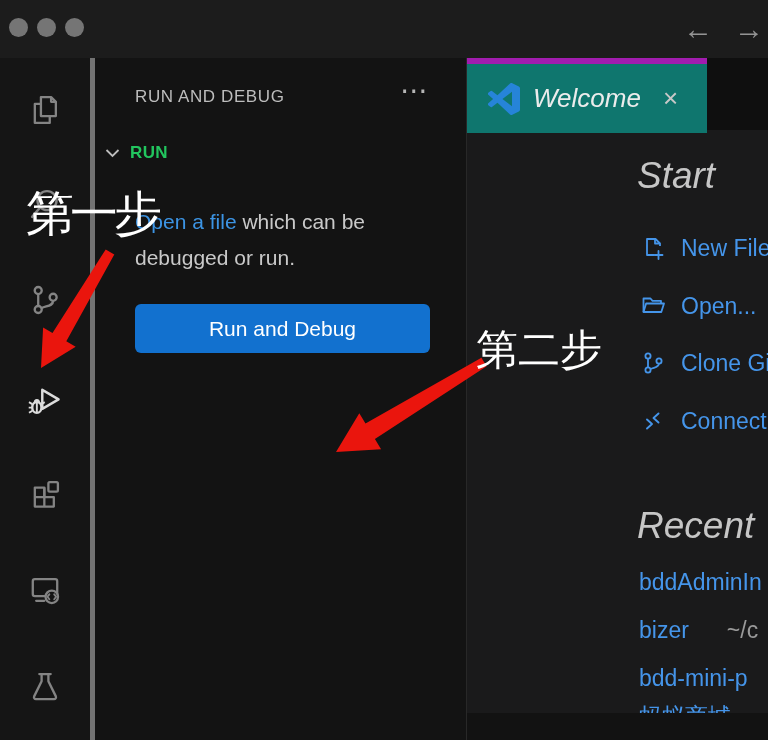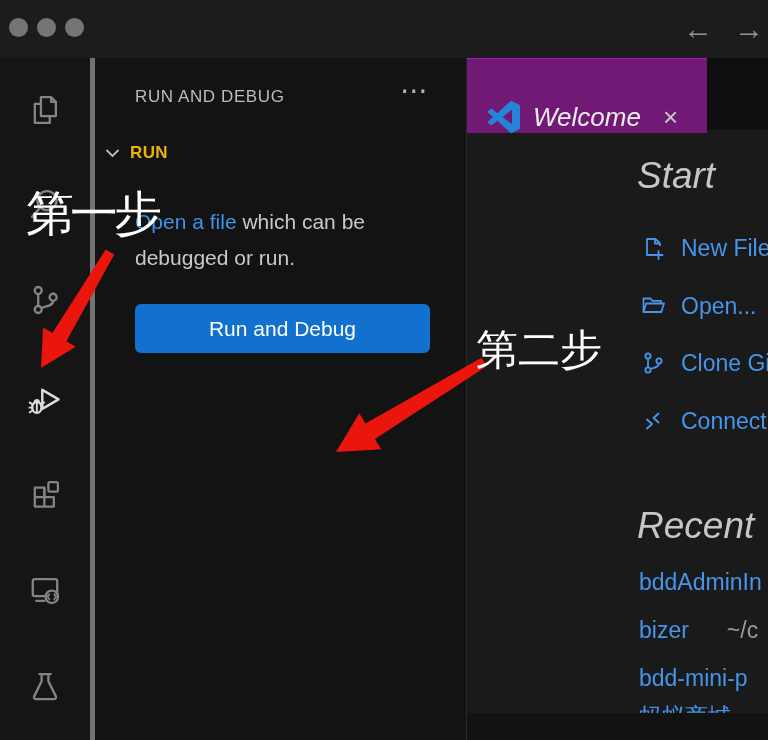--- a/index.html
+++ b/index.html
@@ -16,32 +16,32 @@
   #activitybar { left:0; top:58px; width:90px; height:682px; background:#151515; }
   .act-item { position:absolute; left:21px; width:48px; height:48px; display:flex; align-items:center; justify-content:center; color:#848484; }
   .act-item.active { color:#dcdcdc; }
   .act-item svg { width:38px; height:38px; }
 
   
   #sidebar { left:90px; top:58px; width:377px; height:682px; background:#131313;
     border-left:5px solid #737373; border-right:1px solid #282828; }
   #sidebar-title { left:40px; top:29px; font-size:17px; letter-spacing:.6px; color:#bdbdbd; }
   #sidebar-more { left:305px; top:16px; font-size:28px; color:#b5b5b5; letter-spacing:2px; }
-  #run-section { left:10px; top:85px; display:flex; align-items:center; gap:10px; color:#eab308; }
+  #run-section { left:10px; top:85px; display:flex; align-items:center; gap:10px; color:#22c55e; }
   #run-section .sec-label { font-size:17px; font-weight:bold; letter-spacing:.4px; }
   .para { position:absolute; left:40px; width:245px; font-size:21px; line-height:36px; color:#c9c9c9; }
   .link { color:#3c94e4; cursor:pointer; }
   #run-btn { left:40px; top:246px; width:295px; height:49px; background:#1271cf; border:none;
     border-radius:6px; color:#ffffff; font-size:21px; font-family:inherit; cursor:pointer; }
 
   
   #editor { left:467px; top:58px; width:301px; height:655px; background:#1a1a1b; }
   #tabbar { left:0; top:0; width:301px; height:75px; }
-  #tab-welcome { position:absolute; left:0; top:0; width:240px; height:75px; background:#701a75;
-    border-top:1px solid #a21caf; display:flex; align-items:flex-end; }
+  #tab-welcome { position:absolute; left:0; top:0; width:240px; height:75px; background:#0f766e;
+    border-top:6px solid #a21caf; display:flex; align-items:center; }
   #tab-welcome .logo { margin-left:21px; width:32px; height:32px; }
   #tab-title { margin-left:13px; font-size:26px; font-style:italic; color:#ececec; }
   #tab-close { margin-left:22px; font-size:26px; color:#c8c8c8; cursor:pointer; }
   #tab-filler { position:absolute; left:240px; top:0; width:61px; height:72px; background:#0f0f0f; }
   #editor-content { position:absolute; left:0; top:75px; width:301px; height:580px; overflow:hidden; }
   .ed-heading { position:absolute; left:170px; font-size:37px; color:#c6c6c6;font-style:italic; }
   .ed-row { position:absolute; left:172px; height:32px; display:flex; align-items:center; gap:14px;
     font-size:23px; color:#4595ea; white-space:nowrap; cursor:pointer; }
   .ed-row svg { width:28px; height:28px; flex:0 0 auto; }
   .recent-path { color:#9a9a9a; margin-left:24px; }

